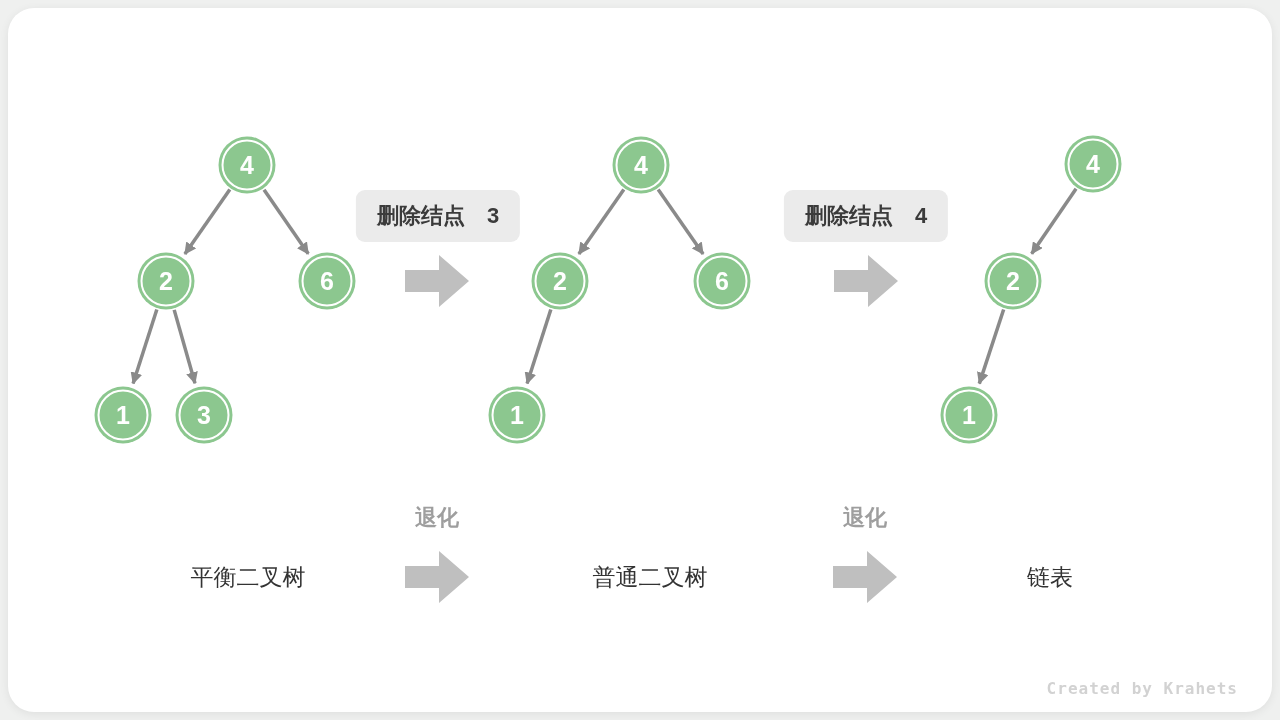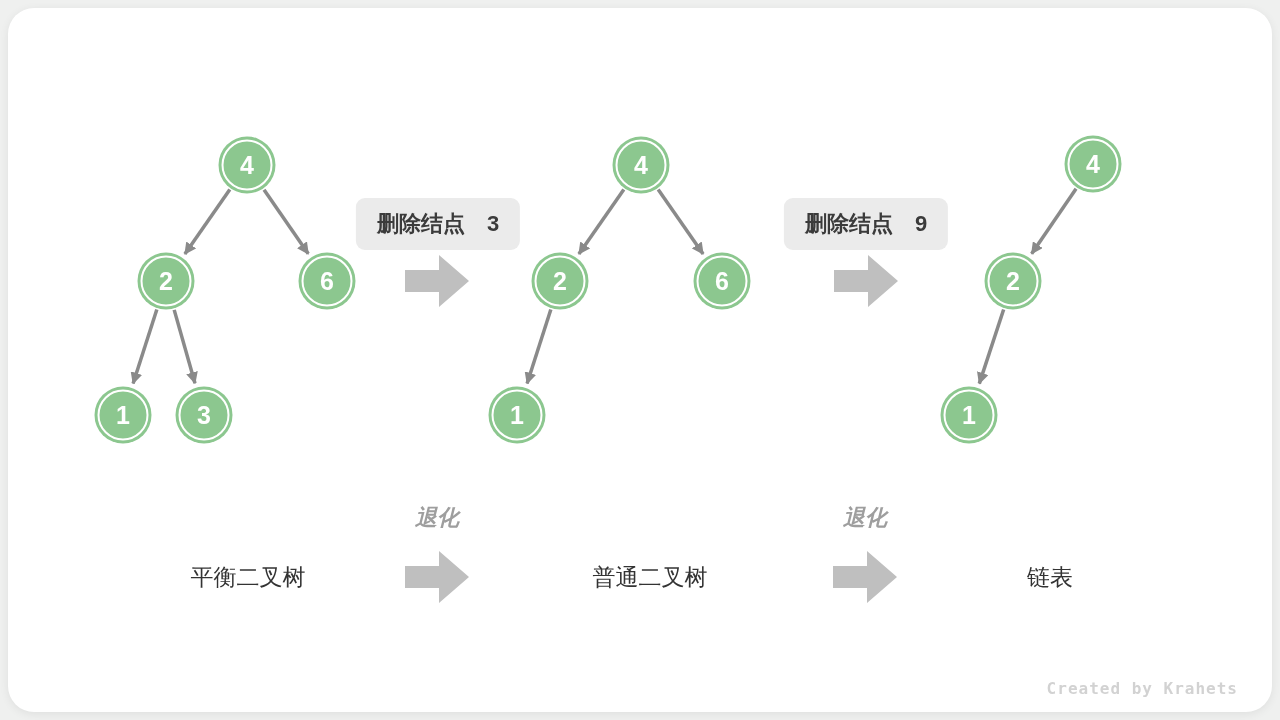--- a/index.html
+++ b/index.html
@@ -19,32 +19,31 @@
     position:absolute;width:47px;height:47px;border-radius:50%;
     background:var(--green,#8cc78f);
     border:2.5px solid #fff;
     box-shadow:0 0 0 3px var(--green,#8cc78f);
     transform:translate(-50%,-50%);
     display:flex;align-items:center;justify-content:center;
     color:var(--node-text,#ffffff);font-size:25px;font-weight:bold;
     line-height:1;
   }
   .badge{
-    position:absolute;top:224px;transform:translate(-50%,-50%);
+    position:absolute;top:216px;transform:translate(-50%,-50%);
     background:var(--badge-bg,#ebebeb);color:var(--badge-text,#3b3b3b);
     font-size:22px;font-weight:bold;
     padding:11px 21px;border-radius:9px;white-space:pre;
   }
   .badge.p1{left:438px}
   .badge.p2{left:866px}
   .degrade{
     position:absolute;top:518px;transform:translate(-50%,-50%);
     font-size:22px;font-weight:bold;color:var(--degrade-text,#9e9e9e);
     white-space:pre;
-    font-style:italic;
   }
   .degrade.d1{left:437px}
   .degrade.d2{left:865px}
   .title{
     position:absolute;top:577px;transform:translate(-50%,-50%);
     font-size:23px;font-weight:normal;color:var(--label-text,#333333);
     white-space:pre;
   }
   .title.t1{left:248px}
   .title.t2{left:650px}
@@ -92,21 +91,21 @@
     <div class="node" style="left: 641px; top: 165px;">4</div>
     <div class="node" style="left: 560px; top: 281px;">2</div>
     <div class="node" style="left: 722px; top: 281px;">6</div>
     <div class="node" style="left: 517px; top: 415px;">1</div>
     <div class="node" style="left: 1093px; top: 164px;">4</div>
     <div class="node" style="left: 1013px; top: 281px;">2</div>
     <div class="node" style="left: 969px; top: 415px;">1</div>
   </div>
 
 <div class="badge p1">删除结点　3</div>
-<div class="badge p2">删除结点　9</div>
+<div class="badge p2">删除结点　4</div>
 
 <div class="degrade d1">退化</div>
 <div class="degrade d2">退化</div>
 
 <div class="title t1">平衡二叉树</div>
 <div class="title t2">普通二叉树</div>
 <div class="title t3">链表</div>
 
 <div class="watermark">Created by Krahets</div>
 

